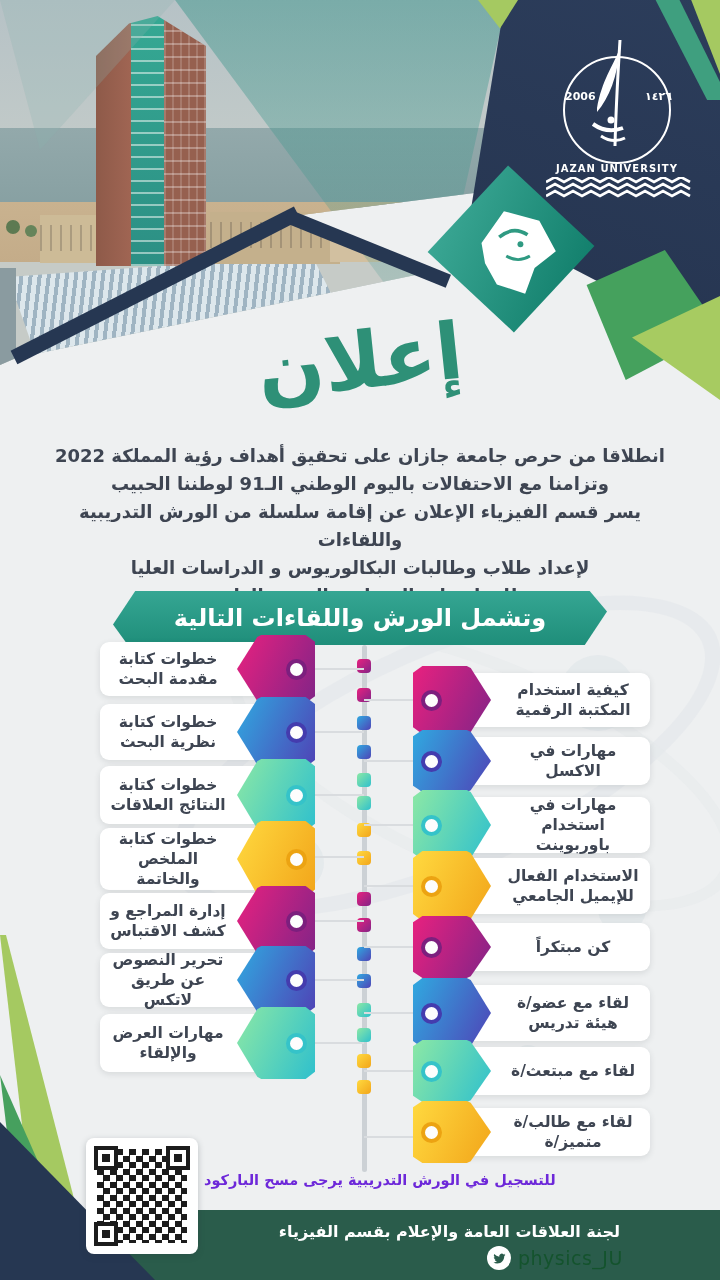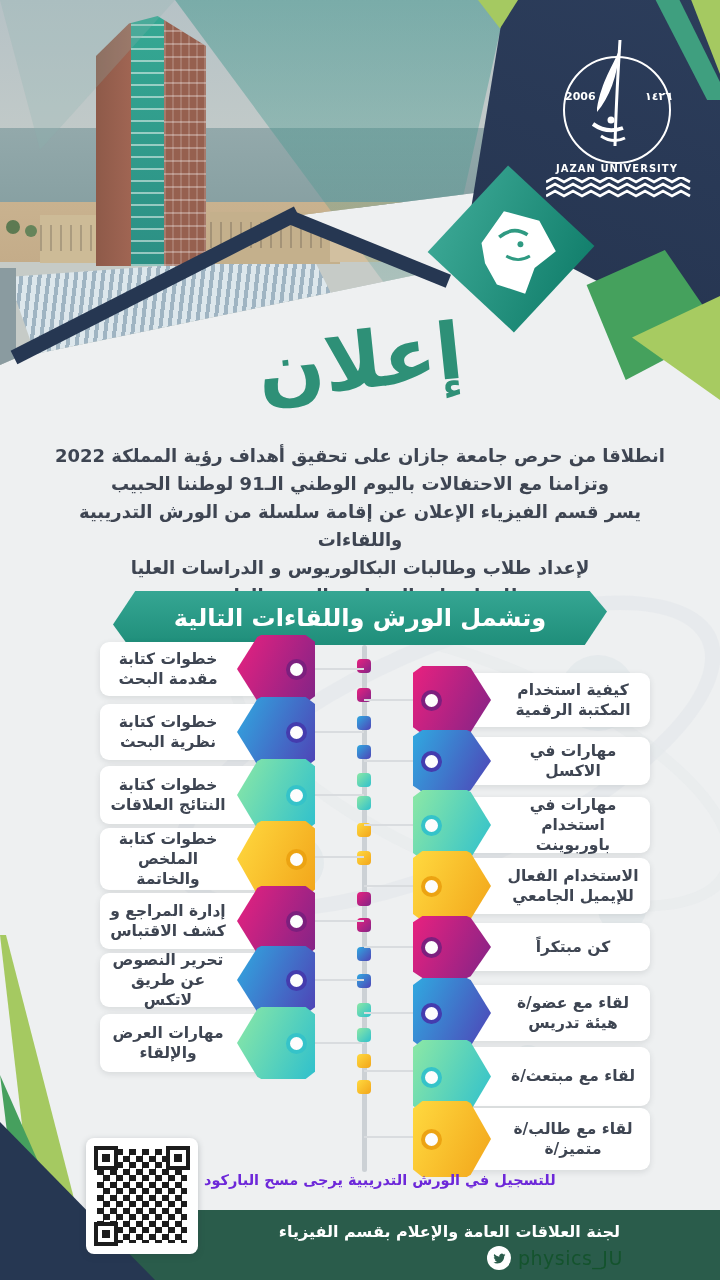--- a/index.html
+++ b/index.html
@@ -361,27 +361,27 @@
     <div class="shape"></div>
     <div class="hole"></div>
     <div class="lbl">كن مبتكراً</div>
   </div>
   <div class="tag-item right c-blue" style="top:985px;height:56px;">
     <div class="card"></div>
     <div class="shape"></div>
     <div class="hole"></div>
     <div class="lbl">لقاء مع عضو/ة هيئة تدريس</div>
   </div>
-  <div class="tag-item right c-green" style="top:1047px;height:59px;">
+  <div class="tag-item right c-green" style="top:1047px;height:48px;">
     <div class="card"></div>
     <div class="shape"></div>
     <div class="hole"></div>
     <div class="lbl">لقاء مع مبتعث/ة</div>
   </div>
-  <div class="tag-item right c-yellow" style="top:1108px;height:62px;">
+  <div class="tag-item right c-yellow" style="top:1108px;height:48px;">
     <div class="card"></div>
     <div class="shape"></div>
     <div class="hole"></div>
     <div class="lbl">لقاء مع طالب/ة متميز/ة</div>
   </div>
 
   <div class="qr-card">
     <div class="qr-pat"></div>
     <div class="finder f1"></div>
     <div class="finder f2"></div>

